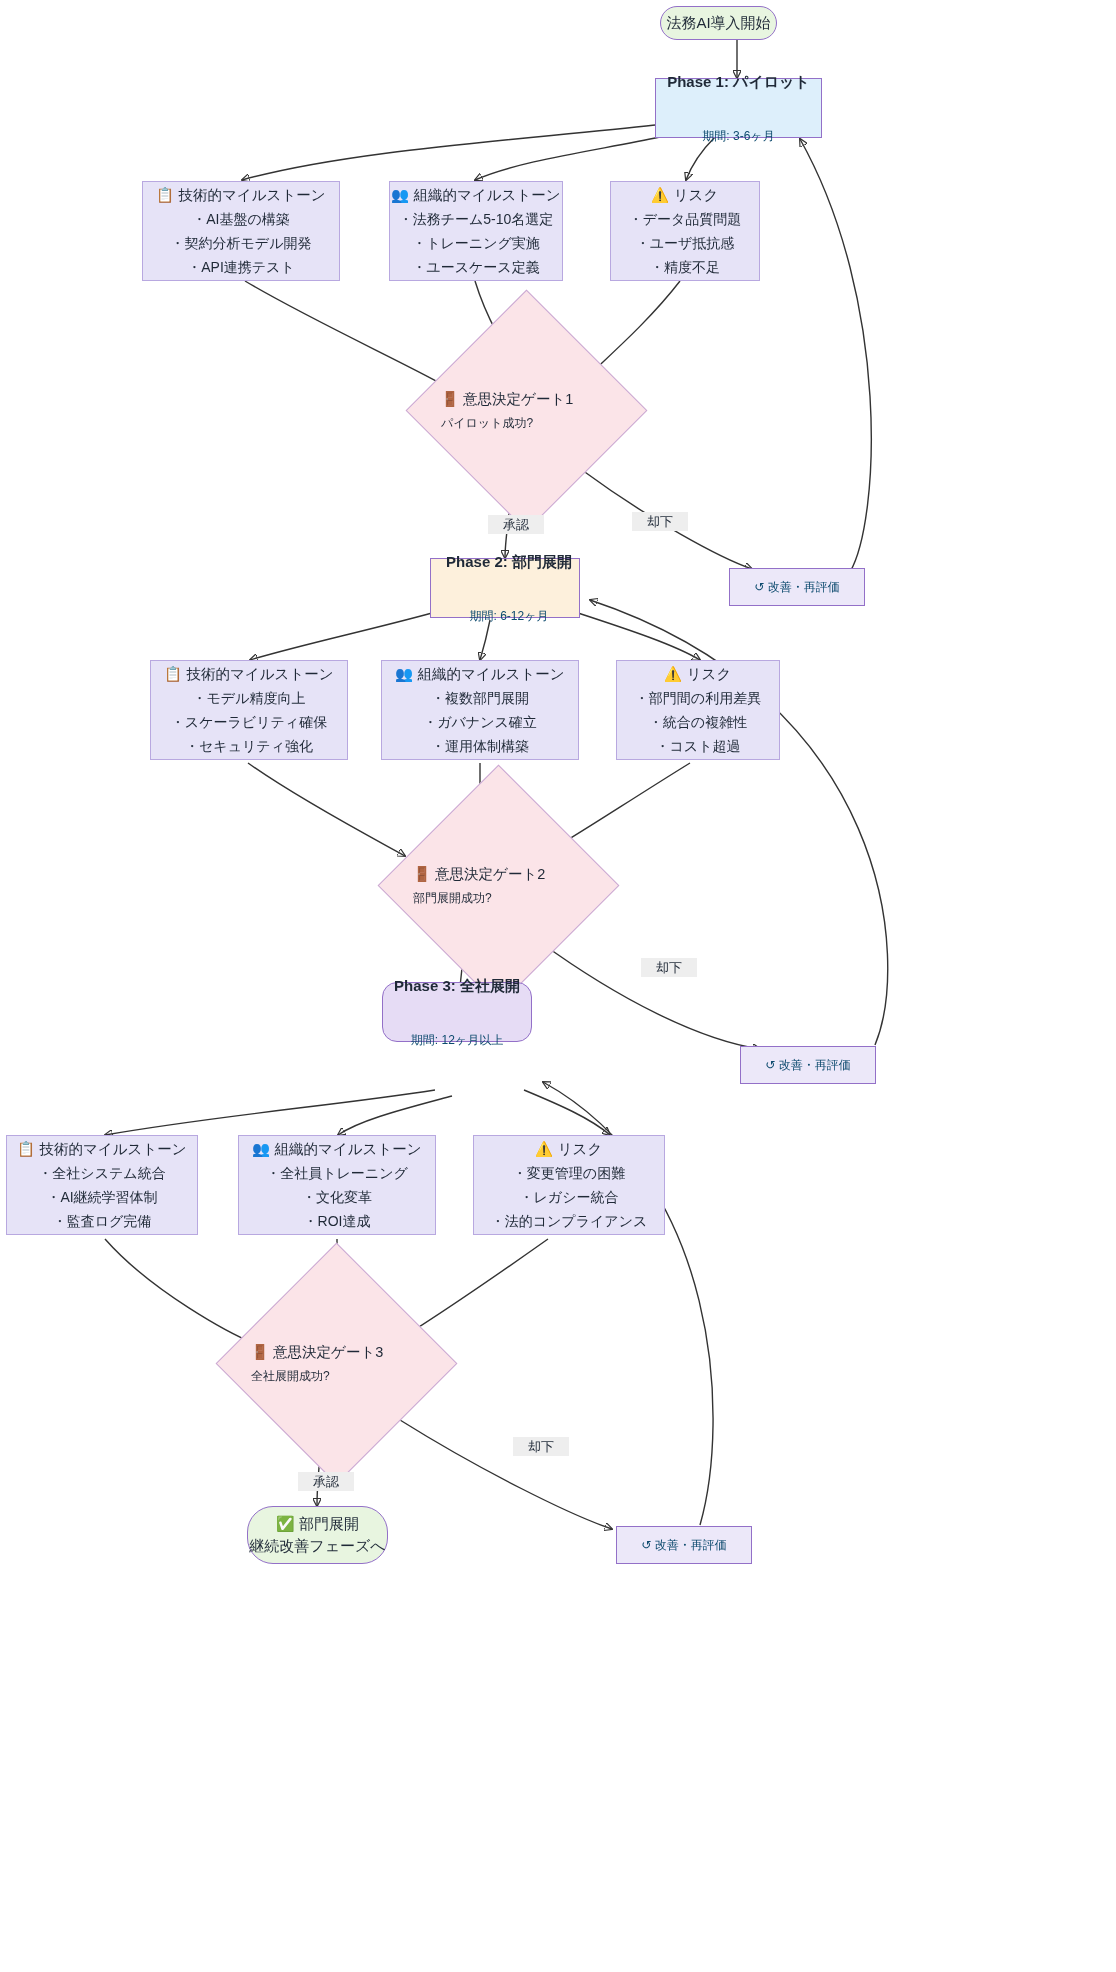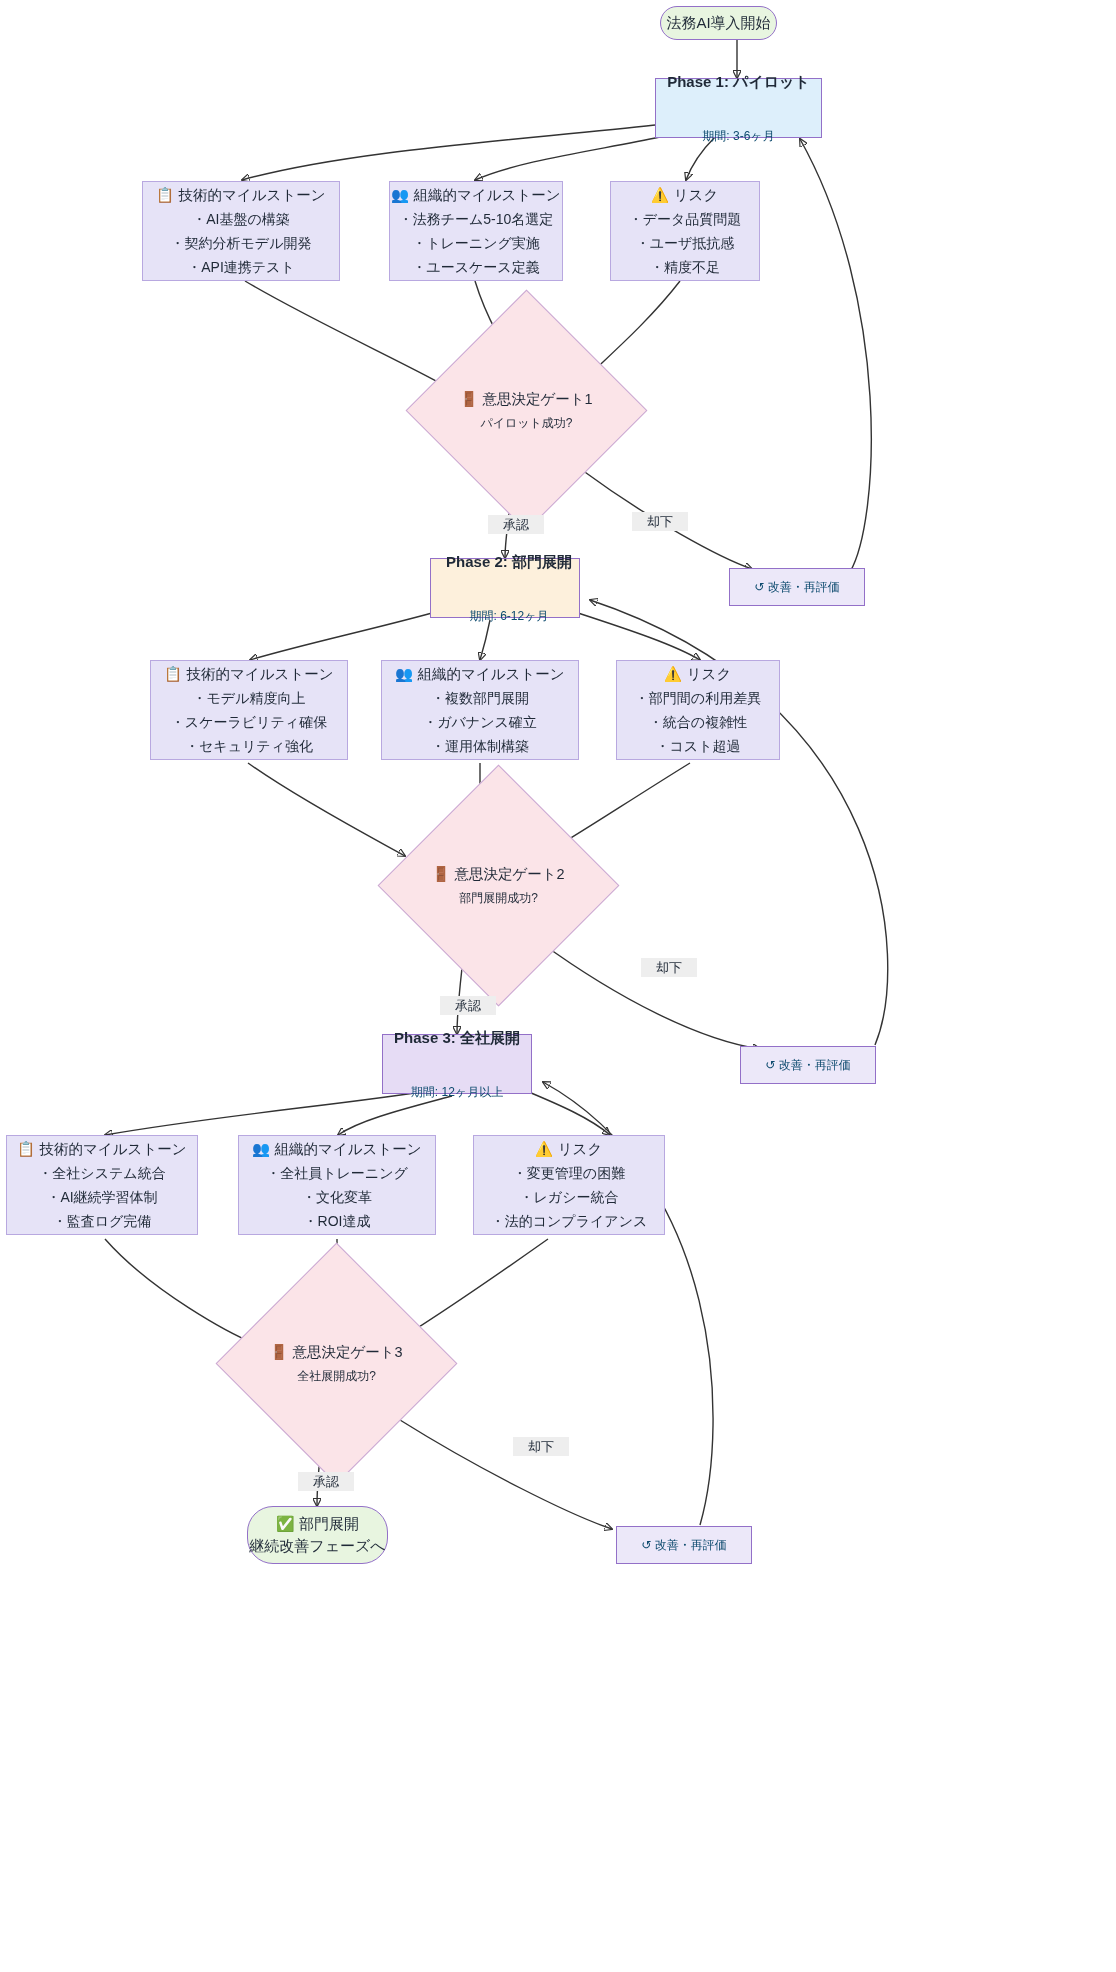--- a/index.html
+++ b/index.html
@@ -29,21 +29,21 @@
   .detail{border:1.3px solid #b8a8e0;background:#e6e3f7;}
   .detail .hd{font-size:14.5px;line-height:24px;color:#1f2937;white-space:nowrap;}
   .detail .li{font-size:14px;line-height:24px;color:#1f2937;white-space:nowrap;}
 
   
   .gateWrap{position:absolute;}
   .gateWrap .dia{position:absolute;left:0;top:0;width:100%;height:100%;
         background:#fbe4e8;border:1.3px solid #c9a8d4;
         transform:rotate(45deg);box-sizing:border-box;}
   .gateWrap .txt{position:absolute;left:0;top:0;width:100%;height:100%;
-        display:flex;flex-direction:column;align-items:center;justify-content:center;}
+        display:flex;flex-direction:column;justify-content:center;}
   .gateWrap .g1{font-size:14.5px;line-height:24px;white-space:nowrap;color:#1f2937;}
   .gateWrap .g2{font-size:12px;line-height:24px;white-space:nowrap;color:#1f2937;}
 
   
   .elabel{position:absolute;font-size:13px;line-height:17px;color:#1f2937;
           background:#eeeeee;padding:1px 15px;white-space:nowrap;}
 
   .emo{font-family:"DejaVu Sans",sans-serif;}
 </style>
 </head>
@@ -226,21 +226,21 @@
   <div class="elabel" style="left:440px;top:996px;">承認</div>
   <div class="elabel" style="left:641px;top:958px;">却下</div>
 
   <div class="node phase lilac" style="left:740px;top:1046px;width:136px;height:38px;background:#ece8f9;">
     <div class="t2">
       <span class="emo">↺</span>
       <span>改善・再評価</span>
     </div>
   </div>
 
-  <div class="node phase lilac" style="left:382px;top:1034px;width:150px;height:60px;">
+  <div class="node phase lilac" style="left:382px;top:982px;width:150px;height:60px;border-radius:15px;">
     <div class="t1">Phase 3: 全社展開</div>
     <div class="t2">期間: 12ヶ月以上</div>
   </div>
 
   <div class="node detail" style="left:6px;top:1135px;width:192px;height:100px;">
     <div class="hd">
       <span class="emo">📋</span>
       <span>技術的マイルストーン</span>
     </div>
     <div class="li">・全社システム統合</div>

